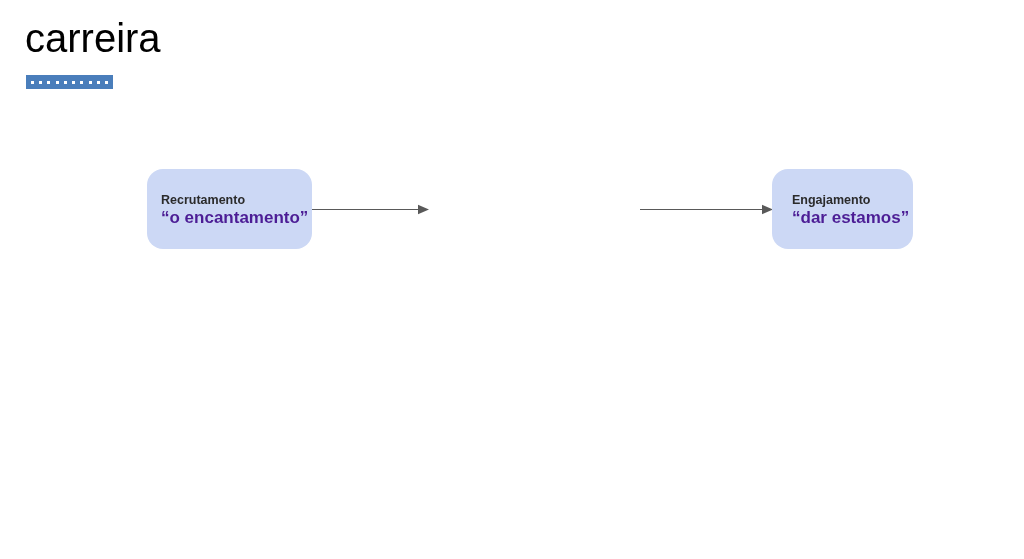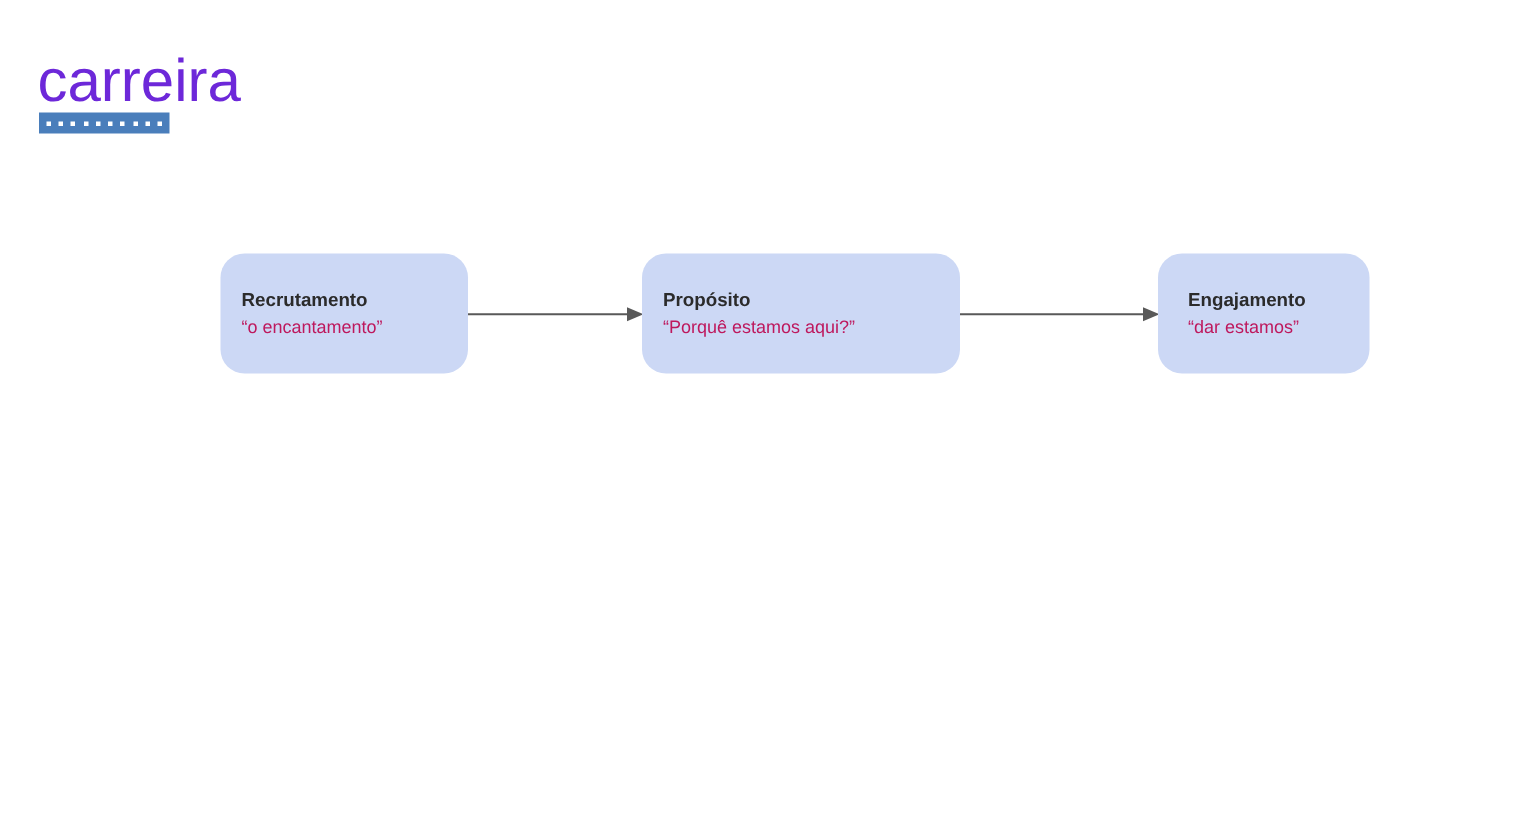--- a/index.html
+++ b/index.html
@@ -16,25 +16,24 @@
     -webkit-font-smoothing: antialiased;
   }
 
   
   #page-title {
     position: absolute;
     left: 25px;
     top: 12px;
     font-size: 40px;
     font-weight: 300;
-    color: #6d28d9;
+    color: #000000;
     letter-spacing: 0px;
     line-height: 52px;
     white-space: nowrap;
-    margin-top: 16px;
   }
 
   #title-rule {
     position: absolute;
     left: 26px;
     top: 75px;
     width: 87px;
     height: 14px;
     background: #4a7ebb;
     box-sizing: border-box;
@@ -81,23 +80,23 @@
     padding-right: 10px;
   }
   .flow-node .node-title {
     font-size: 12.5px;
     font-weight: bold;
     color: #2b2b2b;
     line-height: 17px;
     white-space: nowrap;
   }
   .flow-node .node-subtitle {
-    font-size: 12px;
-    font-weight: normal;
-    color: #be185d;
+    font-size: 17px;
+    font-weight: bold;
+    color: #4c1d95;
     line-height: 18px;
     white-space: nowrap;
   }
 
   #node-recrutamento { left: 147px; width: 165px; }
   #node-proposito    { left: 428px; width: 212px; }
   #node-engajamento  { left: 772px; width: 141px; padding-left: 20px; }
 
   .flow-arrow {
     position: absolute;
@@ -135,24 +134,20 @@
     <span class="node-subtitle">“o encantamento”</span>
   </div>
 
   <div class="flow-arrow" id="arrow-1">
     <svg viewBox="0 0 117 13" preserveAspectRatio="none">
       <line x1="0" y1="6.5" x2="106" y2="6.5" stroke="#595959" stroke-width="1.2"></line>
       <polygon points="106,1.8 117,6.5 106,11.2" fill="#595959"></polygon>
     </svg>
   </div>
 
-  <div class="flow-node" id="node-proposito">
-    <span class="node-title">Propósito</span>
-    <span class="node-subtitle">“Porquê estamos aqui?”</span>
-  </div>
 
   <div class="flow-arrow" id="arrow-2">
     <svg viewBox="0 0 133 13" preserveAspectRatio="none">
       <line x1="0" y1="6.5" x2="122" y2="6.5" stroke="#595959" stroke-width="1.2"></line>
       <polygon points="122,1.8 133,6.5 122,11.2" fill="#595959"></polygon>
     </svg>
   </div>
 
   <div class="flow-node" id="node-engajamento">
     <span class="node-title">Engajamento</span>

